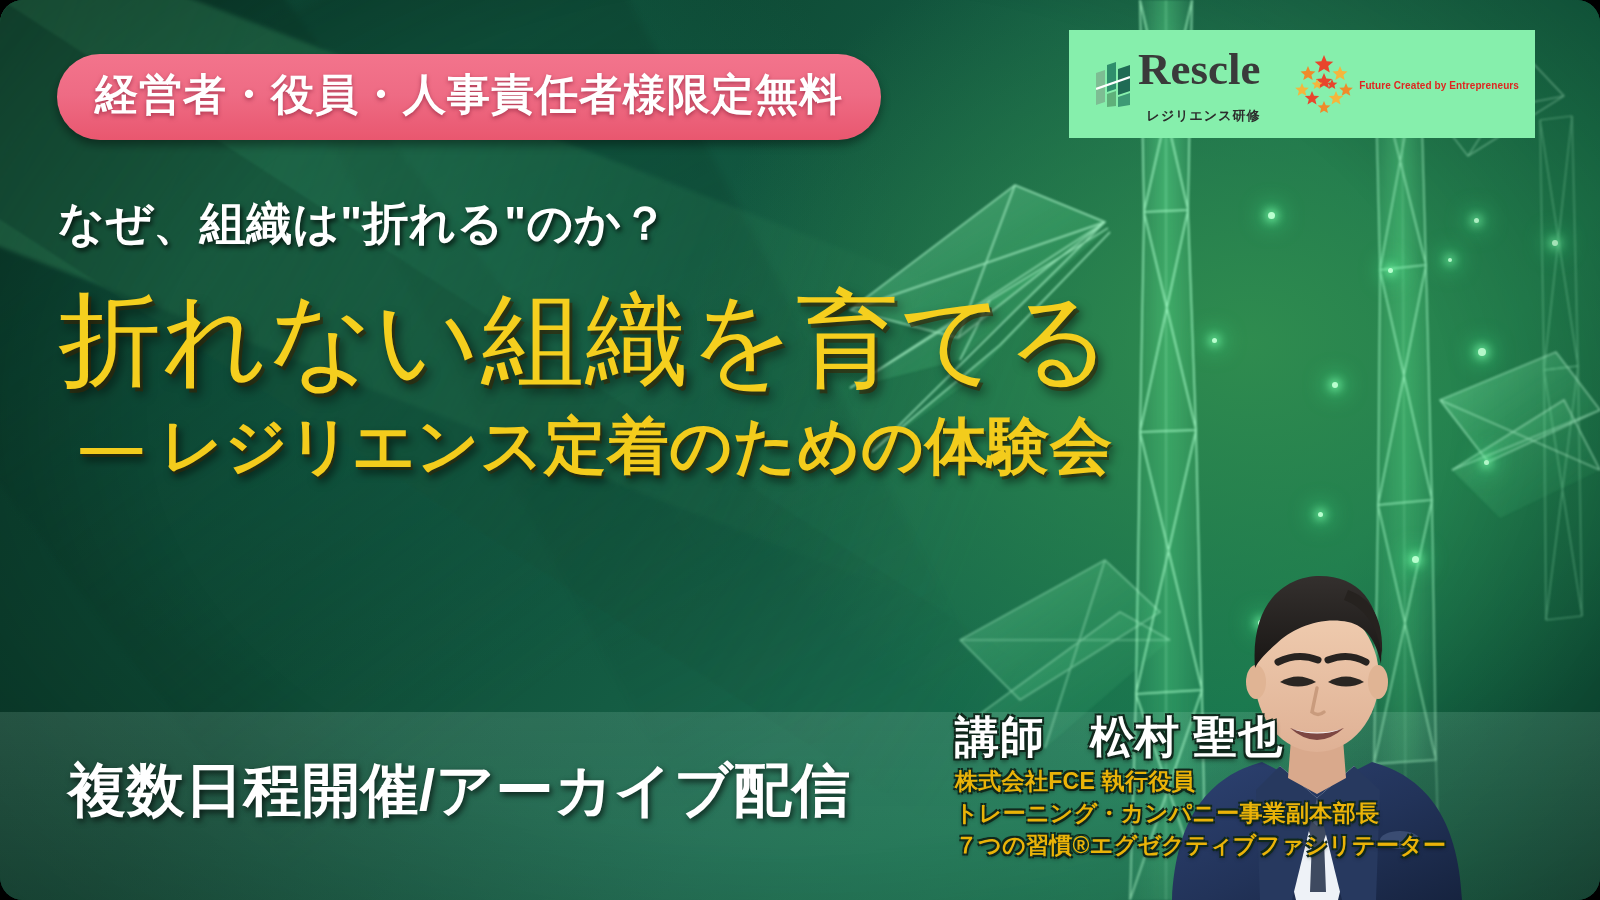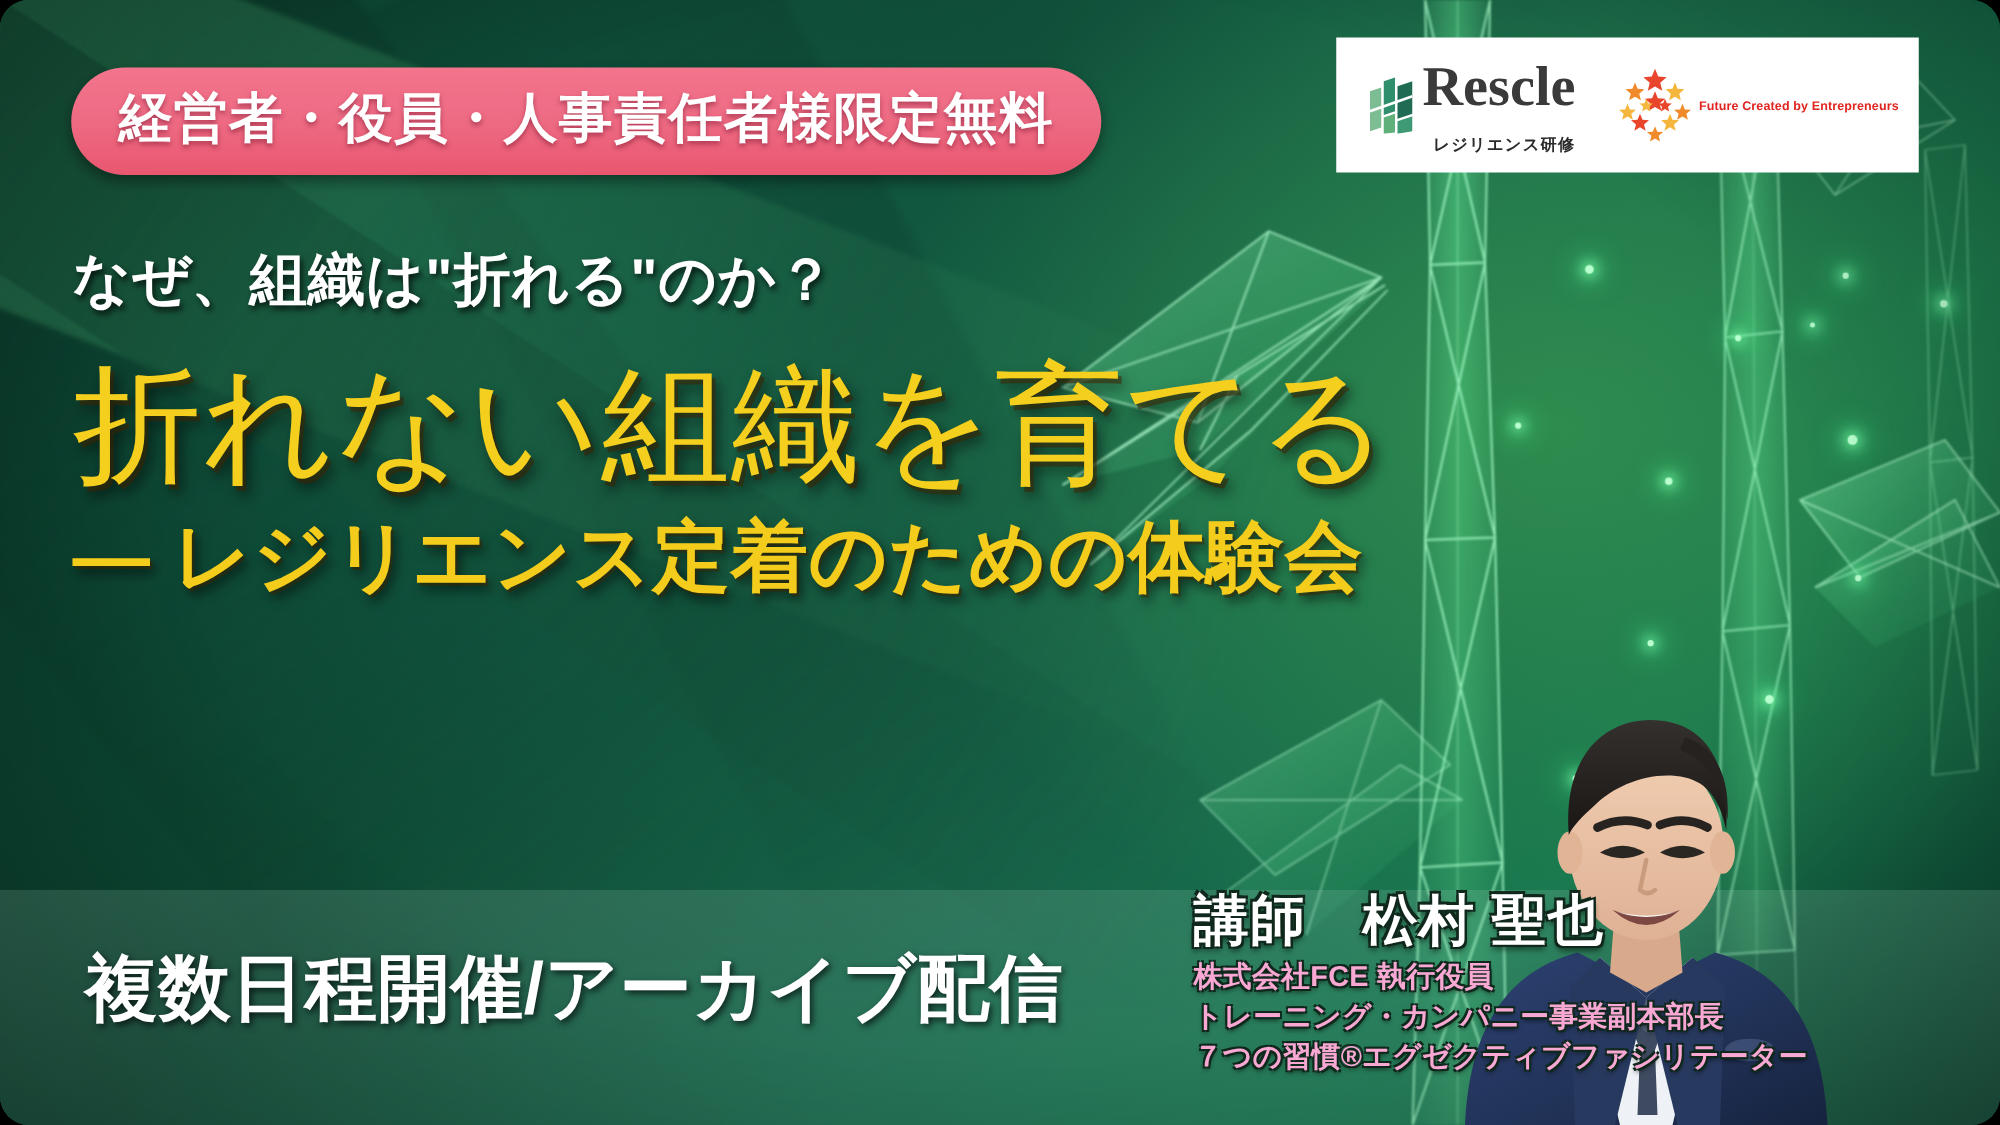--- a/index.html
+++ b/index.html
@@ -96,21 +96,21 @@
     pointer-events: none;
   }
 
   
   .logo-panel {
     position: absolute;
     left: 1069px;
     top: 30px;
     width: 466px;
     height: 108px;
-    background: #ffffff;
+    background: #86efac;
     display: flex;
     align-items: center;
     z-index: 7;
   }
   .logo-rescle {
     display: flex;
     align-items: center;
     padding-left: 27px;
   }
   .rescle-mark {
@@ -224,20 +224,21 @@
     margin-top: 22px;
     font-size: 62px;
     font-weight: 700;
     color: #f3cc1c;
     letter-spacing: 0.5px;
     white-space: nowrap;
     line-height: 1.05;
     text-shadow:
       2px 3px 0 rgba(60,35,0,0.5),
       4px 6px 9px rgba(0,0,0,0.6);
+    text-align: right;
   }
 
   
   .schedule-text {
     position: absolute;
     left: 68px;
     top: 752px;
     font-size: 58px;
     font-weight: 700;
     color: #ffffff;
@@ -274,21 +275,21 @@
     white-space: nowrap;
     line-height: 1.05;
     text-shadow:
       -2px -2px 0 #10281c, 2px -2px 0 #10281c,
       -2px  2px 0 #10281c, 2px  2px 0 #10281c,
        0    3px 5px rgba(0,0,0,0.7);
   }
   .speaker-role {
     font-size: 23px;
     font-weight: 700;
-    color: #f9a8d4;
+    color: #eab308;
     letter-spacing: 0.3px;
     white-space: nowrap;
     line-height: 1.38;
     text-shadow:
       -1.6px -1.6px 0 #10281c, 1.6px -1.6px 0 #10281c,
       -1.6px  1.6px 0 #10281c, 1.6px  1.6px 0 #10281c,
        0 2px 4px rgba(0,0,0,0.7);
   }
   .speaker-role.first { margin-top: 6px; }
 </style>

